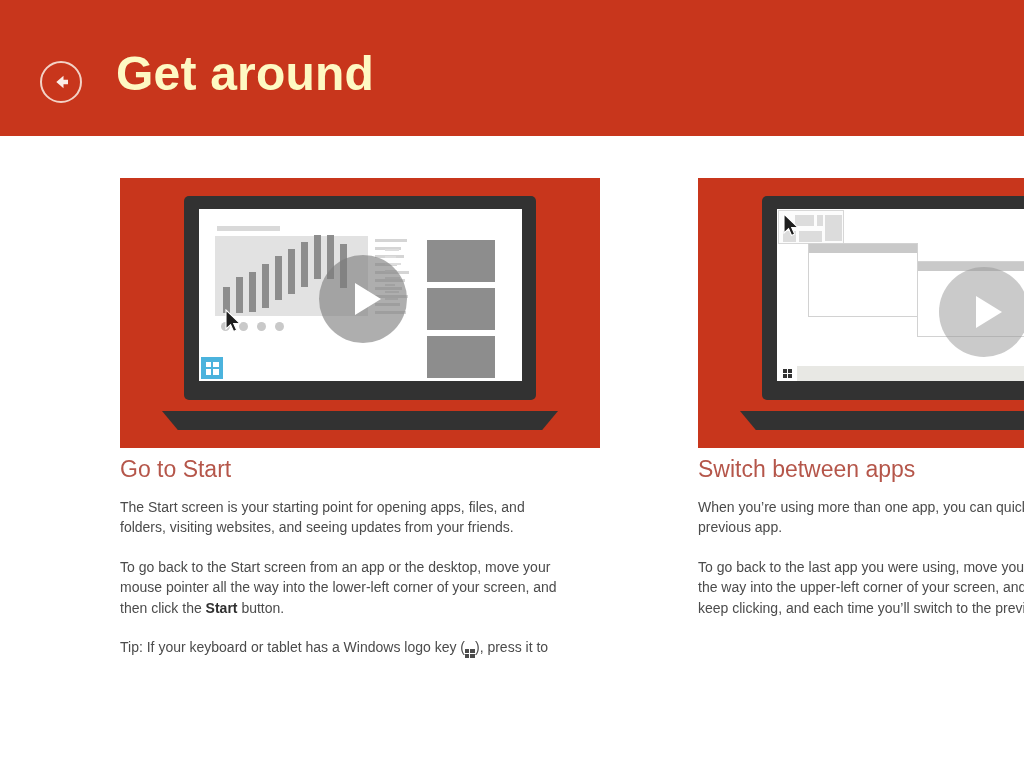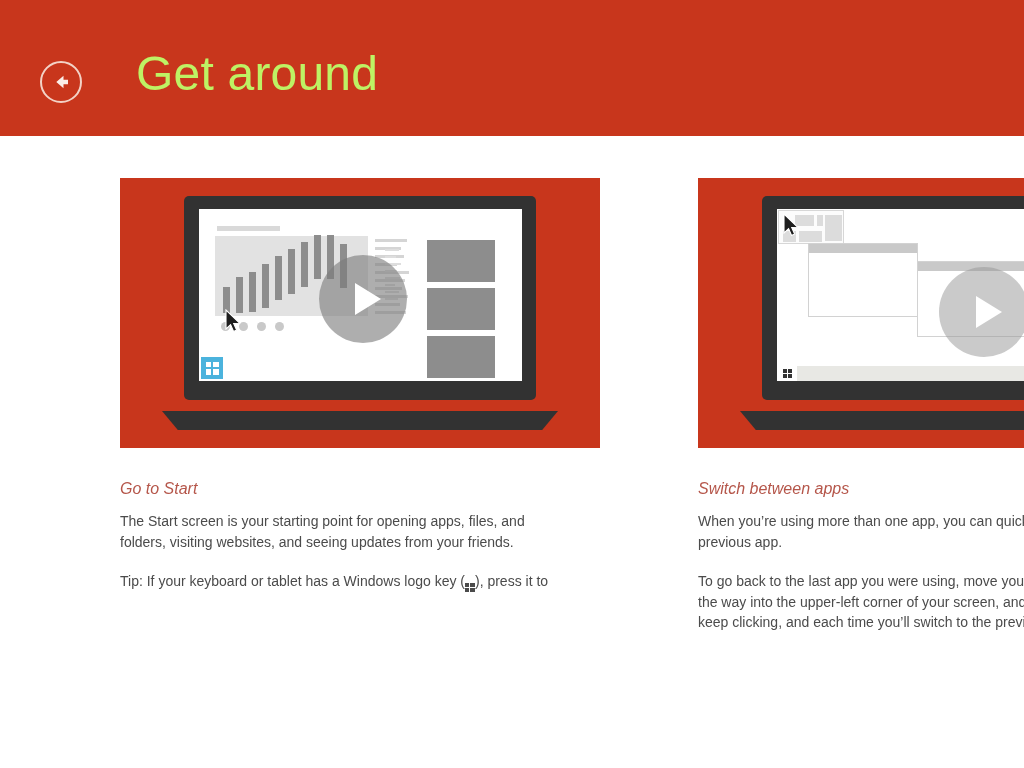--- a/index.html
+++ b/index.html
@@ -37,26 +37,25 @@
     cursor: pointer;
     background: transparent;
   }
   .back-button svg { display: block; }
 
   .page-title {
     position: absolute;
     left: 116px;
     top: 46px;
     font-size: 48px;
-    font-weight: 400;
-    color: #bef264;
+    font-weight: 700;
+    color: #fef9c3;
     letter-spacing: 0.2px;
     line-height: 1.15;
     white-space: nowrap;
-    margin-left: 20px;
   }
 
   .search-box {
     position: absolute;
     left: 669px;
     top: 69px;
     width: 313px;
     height: 34px;
     background: #f6ddd4;
     display: flex;
@@ -204,27 +203,26 @@
     background: #ffffff; display: flex; align-items: center; justify-content: center;
   }
   .s2-win-glyph {
     width: 9px; height: 9px; display: grid;
     grid-template-columns: 1fr 1fr; grid-template-rows: 1fr 1fr; gap: 1px;
   }
   .s2-win-glyph span { background: #333333; }
 
   
   .card-title {
-    margin-top: 31px;
-    font-size: 16px;
+    margin-top: 8px;
+    font-size: 23px;
     font-weight: 400;
     color: #b5564a;
     line-height: 1.2;
     white-space: nowrap;
-    font-style: italic;
   }
   .card-body { margin-top: 13px; }
   .card-body p {
     font-size: 14px;
     line-height: 20.5px;
     color: #4b4b4b;
     margin-bottom: 19px;
     white-space: nowrap;
   }
   .card-body p:last-child { margin-bottom: 0; }
@@ -330,20 +328,21 @@
             <div class="play-triangle"></div>
           </div>
         </div>
         <div class="laptop-base"></div>
       </div>
 
       <div class="card-title">Go to Start</div>
 
       <div class="card-body">
         <p>The Start screen is your starting point for opening apps, files, and<br>folders, visiting websites, and seeing updates from your friends.</p>
+        <p>To go back to the Start screen from an app or the desktop, move your<br>mouse pointer all the way into the lower-left corner of your screen, and<br>then click the <b>Start</b> button.</p>
         <p>Tip: If your keyboard or tablet has a Windows logo key (<span class="winkey-glyph">
               <span></span>
               <span></span>
               <span></span>
               <span></span>
             </span>), press it to</p>
       </div>
     </div>
 
     <div class="card">

